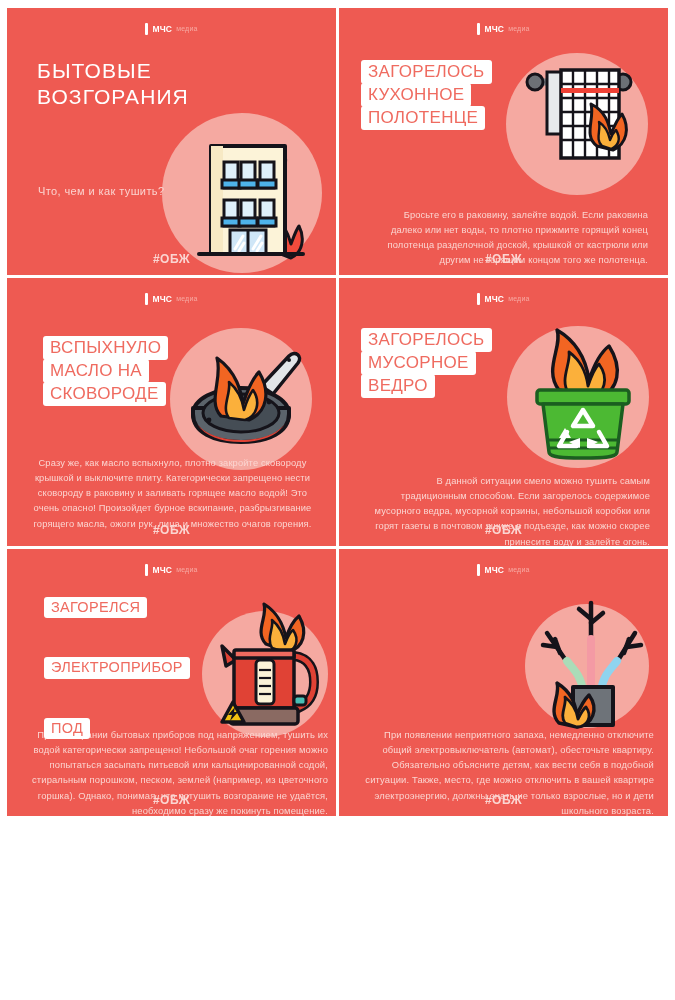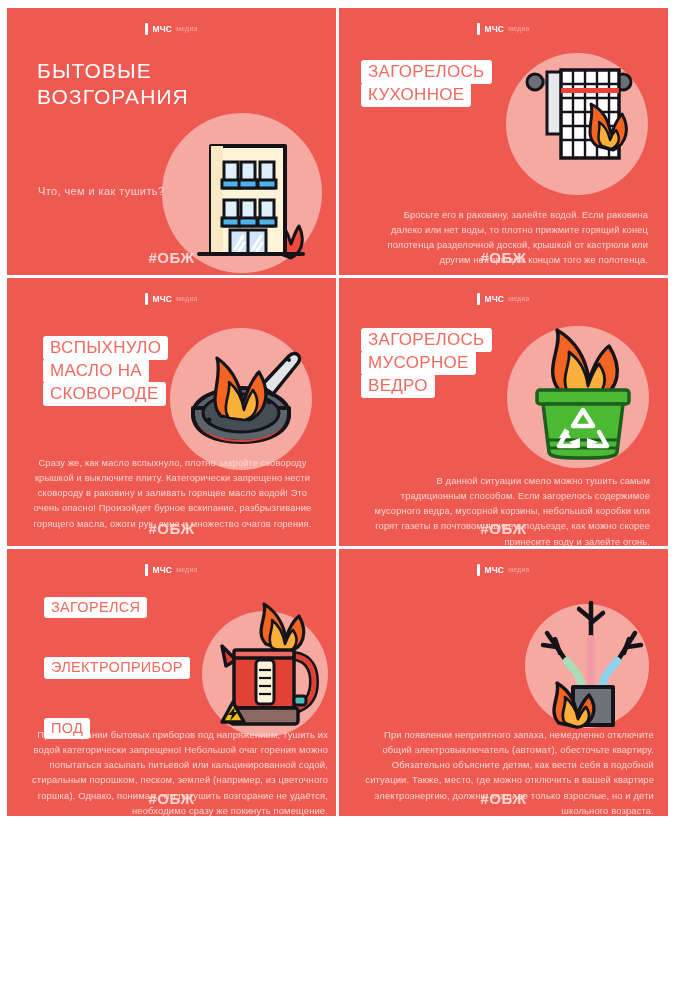--- a/index.html
+++ b/index.html
@@ -98,21 +98,21 @@
     text-align:right;
     letter-spacing:.15px;
     z-index:4;
   }
   .body.wide{font-size:9.4px;}
 
   
   .hash{
     position:absolute;bottom:9px;left:0;right:0;
     text-align:center;color:#fbd5d1;
-    font-size:15px;letter-spacing:.5px;font-weight:bold;
+    font-size:12px;letter-spacing:.5px;font-weight:bold;
   }
 </style>
 </head>
 <body>
 
 <div class="sheet">
 
   <div class="card">
     <div class="logo">
       <span class="logo-bar"></span>
@@ -206,20 +206,21 @@
         <rect x="42" y="28" width="58" height="5" fill="#ef4136"></rect>
 
         <path d="M78 86 C64 76 76 58 72 44 C88 52 90 66 92 74 C96 64 99 58 103 54 C111 68 108 84 94 90 Z" fill="#f26522" stroke="#15131a" stroke-width="3" stroke-linejoin="round"></path>
         <path d="M83 86 C76 80 82 70 80 62 C89 68 90 76 91 80 C93 75 95 72 97 70 C102 78 100 86 92 89 Z" fill="#fbb03b" stroke="#15131a" stroke-width="2.4" stroke-linejoin="round"></path>
       </svg>
     </div>
 
     <div class="banner" style="left:22px;top:52px;">
       <span class="ln">ЗАГОРЕЛОСЬ</span>
       <span class="ln">КУХОННОЕ</span>
+      <span class="ln">ПОЛОТЕНЦЕ</span>
     </div>
 
     <div class="body" style="left:42px;right:20px;top:200px;">Бросьте его в раковину, залейте водой. Если раковина далеко или нет воды, то плотно прижмите горящий конец полотенца разделочной доской, крышкой от кастрюли или другим не горящим концом того же полотенца.</div>
     <div class="hash">#ОБЖ</div>
   </div>
 
   <div class="card">
     <div class="logo">
       <span class="logo-bar"></span>
       <span class="logo-main">МЧС</span>

